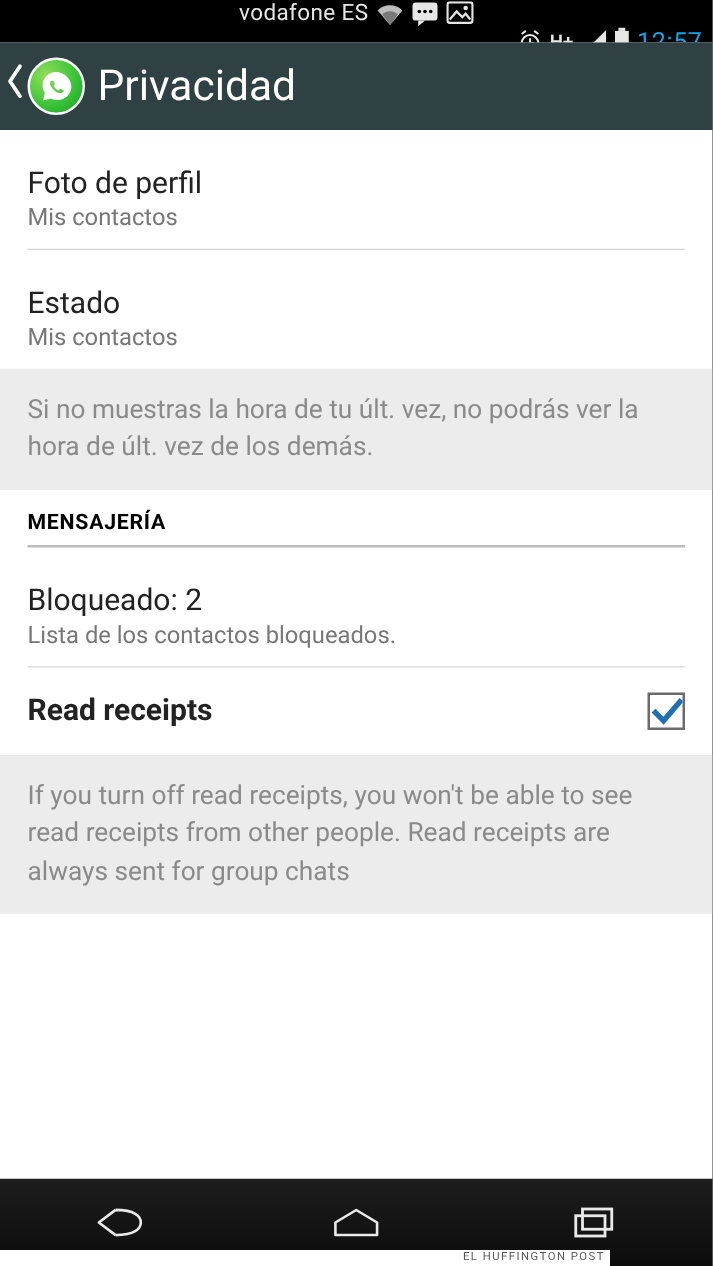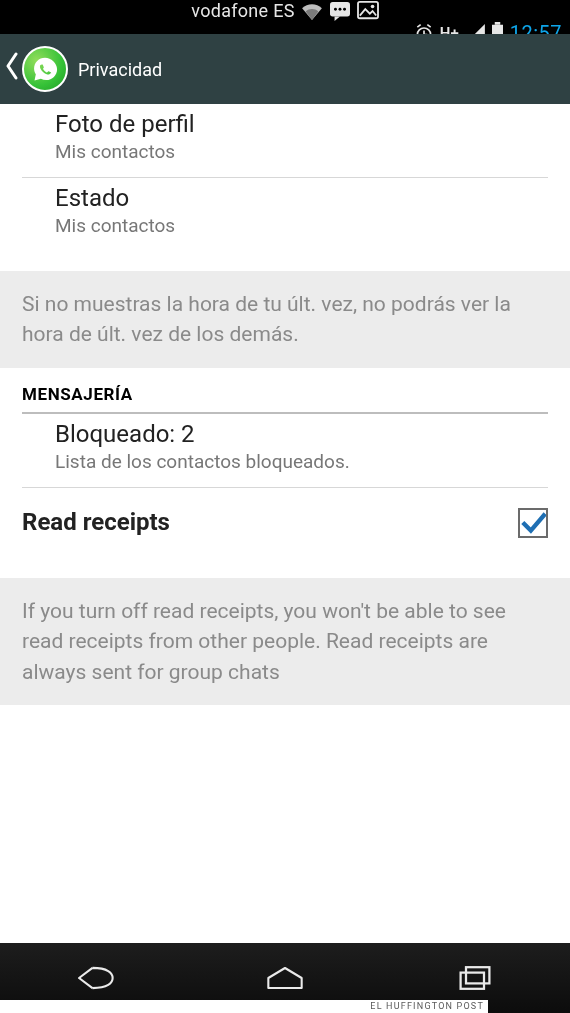--- a/index.html
+++ b/index.html
@@ -12,29 +12,29 @@
   .status-right { margin-left:auto; display:flex; align-items:center; gap:6px; }
   .carrier { font-size:18px; letter-spacing:0.3px; color:#e6e6e6; }
   .ic { display:inline-flex; align-items:center; justify-content:center; color:#e6e6e6; }
   .clock { font-size:20px; color:#0ea5e9; letter-spacing:0.5px; }
 
   
   .action-bar { height: 70px; background:#2f4143; display:flex; align-items:center; padding:0 10px 0 4px; }
   .ab-back { color:#fff; font-size:30px; padding:0 2px 0 0; }
   .wa-logo { width:46px; height:46px; border-radius:23px; background: radial-gradient(circle at 30% 30%, #91dd5b, #36c238 60%, #1e9b25); display:flex; align-items:center; justify-content:center; margin-right:10px; border:2px solid #fff; }
   .wa-logo svg { display:block; }
-  .ab-title { color:#fff; font-size:18px; font-weight:400; }
+  .ab-title { color:#fff; font-size:34px; font-weight:400; }
 
   
   .content { flex:1 1 auto; overflow:hidden; background:#fff; }
-  .row { padding: 6px 22px 14px 22px; margin-left: 33px; }
+  .row { padding: 28px 22px 14px 22px; }
   .row-title { font-size:24px; color:#222; margin-bottom:2px; }
   .row-sub { font-size:19px; color:#777; }
   .divider { height:1px; background:#d7d7d7; margin:0 22px; }
-  .info-box { background:#ececec; padding:18px 22px; color:#8a8a8a; font-size:21px; line-height:1.45;margin-top:20px; }
+  .info-box { background:#ececec; padding:18px 22px; color:#8a8a8a; font-size:21px; line-height:1.45; }
   .section-header { padding:16px 22px 8px 22px; font-size:17px; letter-spacing:0.6px; color:#000000; font-weight:700; }
   .section-underline { height:2px; background:#bdbdbd; margin:0 22px; }
   .row-check { display:flex; align-items:flex-start; padding:20px 22px;font-weight:bold; }
   .row-check .row-title { flex:1 1 auto; }
   .checkbox { width:30px; height:30px; border:2px solid #6b6b6b; display:flex; align-items:center; justify-content:center; }
   .checkbox svg { display:block; }
 
   
   .soft-nav { height: 70px; background: linear-gradient(#1d1d1d,#0c0c0c); display:flex; align-items:center; justify-content:space-around; }
   .nav-btn { color:#eaeaea; display:flex; align-items:center; justify-content:center; width:120px; height:50px; }

